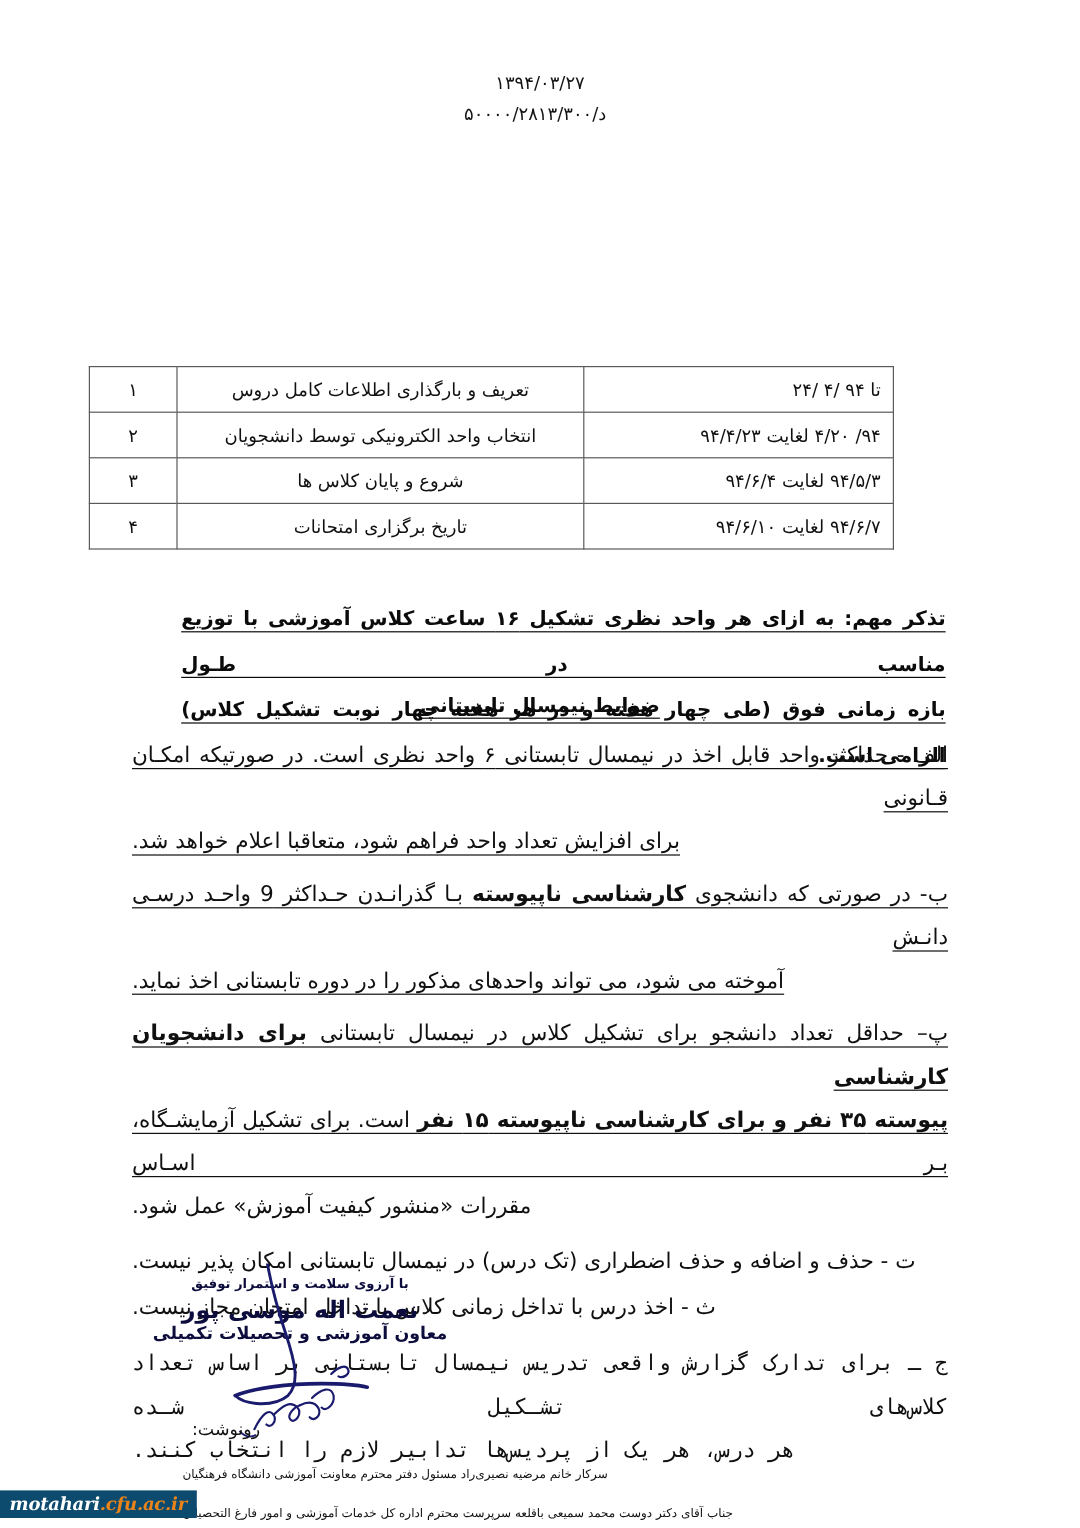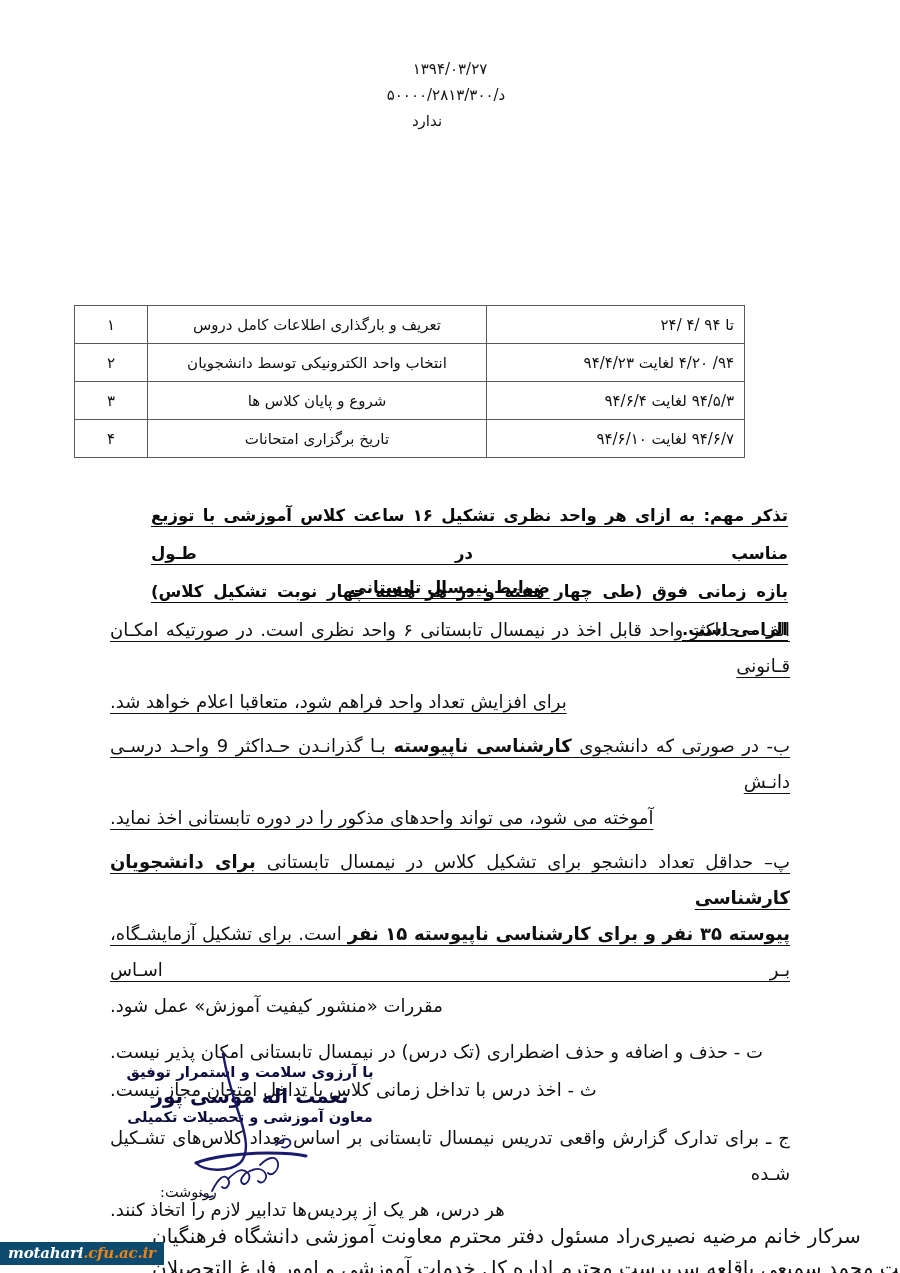--- a/index.html
+++ b/index.html
@@ -129,33 +129,33 @@
     text-decoration-thickness: 1px;
   }
   .clause.short { text-align-last: left; text-align: left; }
   .b { font-weight: bold; }
 
   .sp-a { margin-top: 0px; }
   .sp-b { margin-top: 8px; }
   .sp-c { margin-top: 8px; }
   .sp-d { margin-top: 10px; }
   .sp-e { margin-top: 2px; }
-  .sp-f { margin-top: 12px; }
+  .sp-f { margin-top: 12px; font-family: Liberation Mono, monospace; }
 
   
   .signature {
     position: absolute;
     top: 1063px;
     right: 500px;
     width: 300px;
     text-align: center;
     color: #0d0d3d;
   }
   .sig-wish {
-    font-size: 15px;
+    font-size: 11px;
     font-weight: bold;
     margin-bottom: 5px;
     letter-spacing: -0.2px;
   }
   .sig-name {
     font-size: 20px;
     font-weight: bold;
     line-height: 21px;
   }
   .sig-role {
@@ -180,21 +180,21 @@
     right: 0;
     left: 160px;
     text-align: left;
     font-size: 14.5px;
     color: #121212;
   }
   .copy-line {
     position: absolute;
     left: 152px;
     text-align: center;
-    font-size: 20px;
+    font-size: 10px;
     color: #121212;
     white-space: nowrap;
   }
   .copy-1 { top: 1224px; }
   .copy-2 { top: 1256px; }
 
   
   .watermark {
     position: absolute;
     left: 0;
@@ -211,21 +211,20 @@
   }
   .wm-a { color: #ffffff; }
   .wm-b { color: #e8841a; }
 </style>
 </head>
 <body>
 
 <div class="letter-head">
   <div class="head-line num-date">۱۳۹۴/۰۳/۲۷</div>
   <div class="head-line num-ref">د/۵۰۰۰۰/۲۸۱۳/۳۰۰</div>
-  <div class="head-line num-att">ندارد</div>
 </div>
 
 <div class="schedule-wrap">
   <table class="schedule">
     <tbody>
       <tr>
         <td class="col-date">تا   ۹۴ /۴ /۲۴</td>
         <td class="col-task">تعریف و بارگذاری اطلاعات کامل دروس</td>
         <td class="col-idx">۱</td>
       </tr>
@@ -274,21 +273,21 @@
     <span class="ln u-line"><span class="b">پیوسته ۳۵ نفر و برای کارشناسی ناپیوسته ۱۵ نفر</span><span> است. برای تشکیل آزمایشـگاه، بـر اسـاس</span></span>
     <span class="ln tail">مقررات «منشور کیفیت آموزش» عمل شود.</span>
   </div>
 
   <div class="clause short sp-d">ت - حذف و اضافه و حذف اضطراری (تک درس)  در نیمسال تابستانی امکان پذیر نیست.</div>
 
   <div class="clause short sp-e">ث - اخذ درس با تداخل زمانی کلاس یا تداخل امتحان مجاز نیست.</div>
 
   <div class="clause sp-f">
     <span class="ln">ج  ـ برای تدارک گزارش واقعی تدریس نیمسال تابستانی بر اساس تعداد کلاس‌های تشـکیل شـده</span>
-    <span class="ln tail">هر درس، هر یک از پردیس‌ها تدابیر لازم را اتخاذ کنند.</span>
+    <span class="ln tail">هر درس، هر یک از پردیس‌ها تدابیر لازم را انتخاب کنند.</span>
   </div>
 
 </div>
 
 <div class="signature">
   <div class="sig-mark">
     <svg viewBox="0 0 300 150" xmlns="http://www.w3.org/2000/svg" aria-hidden="true">
       <g fill="none" stroke="#1b1b6e" stroke-linecap="round" stroke-linejoin="round">
         <path d="M122 -5 C126 20, 132 40, 138 58 C146 82, 150 100, 140 110 C128 120, 104 118, 96 110" stroke-width="2.4"></path>
         <path d="M96 110 C110 104, 140 100, 168 100 C186 100, 198 101, 206 103" stroke-width="3"></path>

